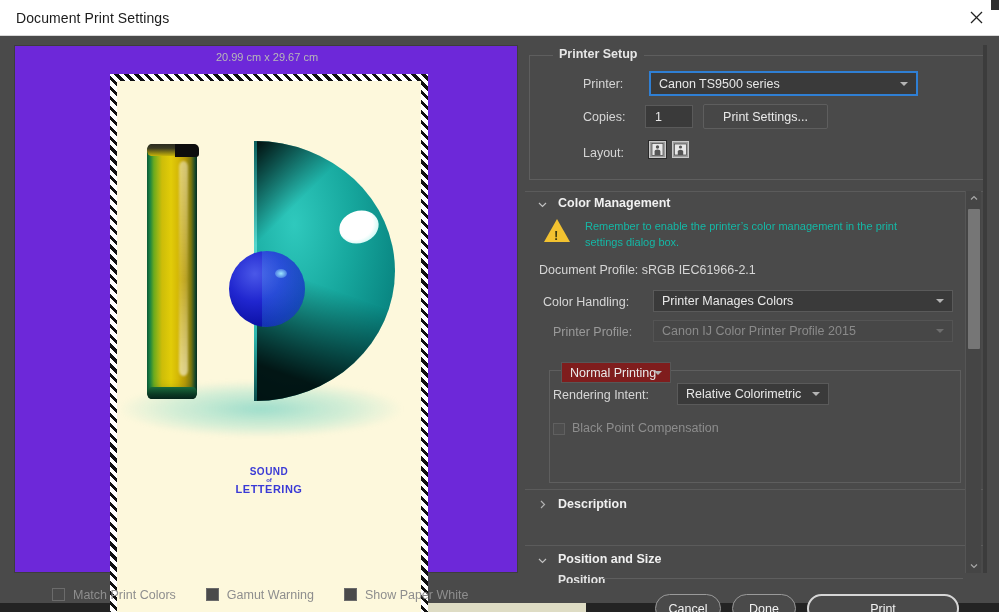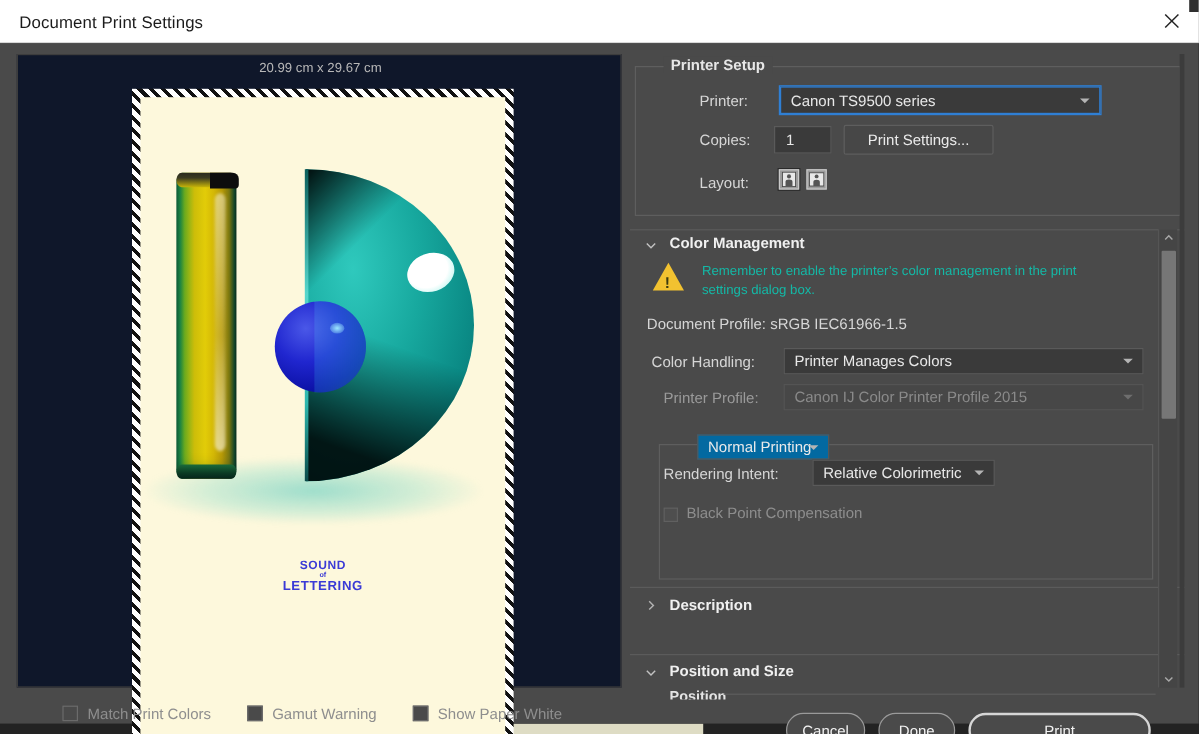--- a/index.html
+++ b/index.html
@@ -55,21 +55,21 @@
   .dialog-body {
     position: absolute; left: 0; top: 36px;
     width: 999px; height: 567px;
     background: #4a4a4a;
   }
 
   
   .preview-outer {
     position: absolute; left: 14px; top: 9px;
     width: 504px; height: 528px;
-    background: #0f172a;
+    background: #6d28d9;
     border: 1px solid #3d3d3d;
   }
   .preview-dims {
     position: absolute; left: 0; top: 5px; width: 504px;
     text-align: center;
     font-size: 11px; color: #b8b8b8;
   }
   
   .paper-frame {
     position: absolute; left: 95px; top: 28px;
@@ -316,23 +316,23 @@
     font-size: 11px; color: #14b8a6; line-height: 16px;
   }
   .doc-profile {
     position: absolute; left: 14px; top: 71px;
     font-size: 12.5px; color: #d6d6d6;
   }
 
   
   .np-box { left: 24px; top: 178px; width: 412px; height: 113px; }
   .np-select {
-    position: absolute; left: 56px; top: 170px;
+    position: absolute; left: 36px; top: 170px;
     width: 110px; height: 21px;
-    background: #0369a1; border: 1px solid #575757;
+    background: #7f1d1d; border: 1px solid #575757;
     color: #eaeaea; font-size: 12.5px;
     display:flex; align-items:center; padding-left: 8px;
   }
   .np-select .caret {
     position: absolute; right: 8px; top: 50%; transform: translateY(-50%);
     width: 0; height: 0;
     border-left: 4px solid transparent;
     border-right: 4px solid transparent;
     border-top: 4px solid #b4b4b4;
   }
@@ -521,21 +521,21 @@
               <polyline points="2,4 5.5,7.5 9,4" fill="none" stroke="#c2c2c2" stroke-width="1.2"></polyline>
             </svg>
           </span>
           <span class="sec-title">Color Management</span>
         </div>
 
         <div class="warn-tri"></div>
         <div class="warn-excl">!</div>
         <div class="warn-text">Remember to enable the printer’s color management in the print settings dialog box.</div>
 
-        <div class="doc-profile">Document Profile: sRGB IEC61966-1.5</div>
+        <div class="doc-profile">Document Profile: sRGB IEC61966-2.1</div>
 
         <div class="lbl" style="left:18px; top:103px;">Color Handling:</div>
         <div class="select" style="left:128px; top:98px; width:300px; height:22px;">
           <span>Printer Manages Colors</span>
           <span class="caret"></span>
         </div>
 
         <div class="lbl lbl-dim" style="left:28px; top:133px;">Printer Profile:</div>
         <div class="select disabled" style="left:128px; top:128px; width:300px; height:22px;">
           <span>Canon IJ Color Printer Profile 2015</span>

